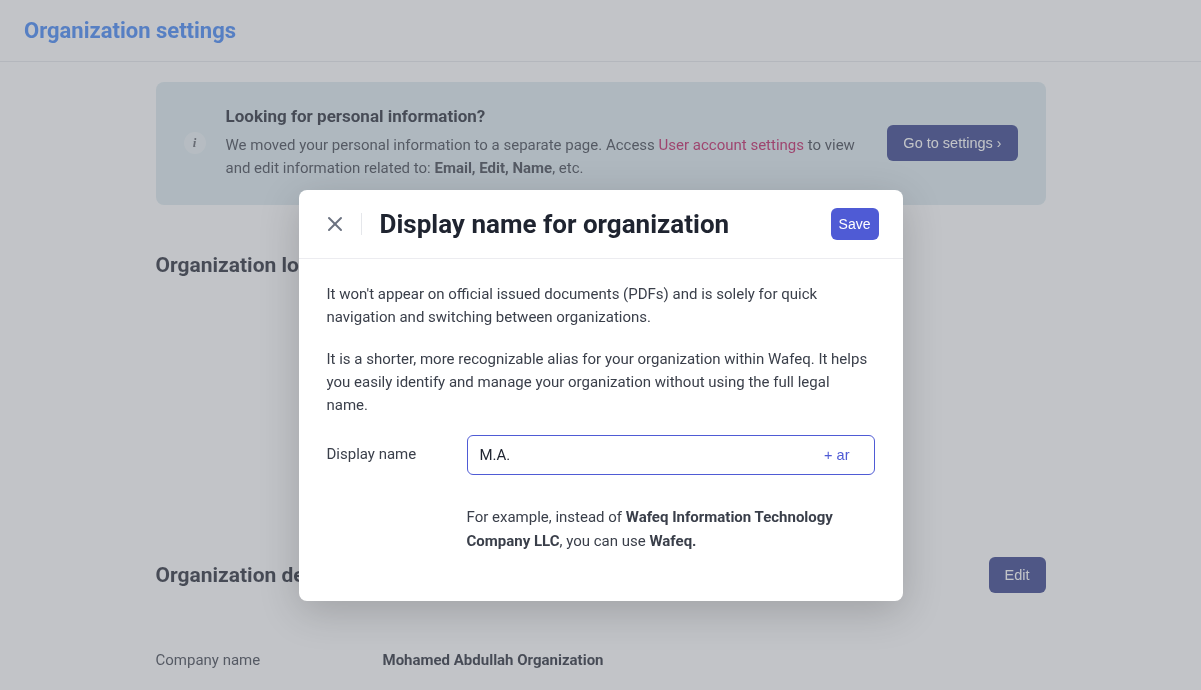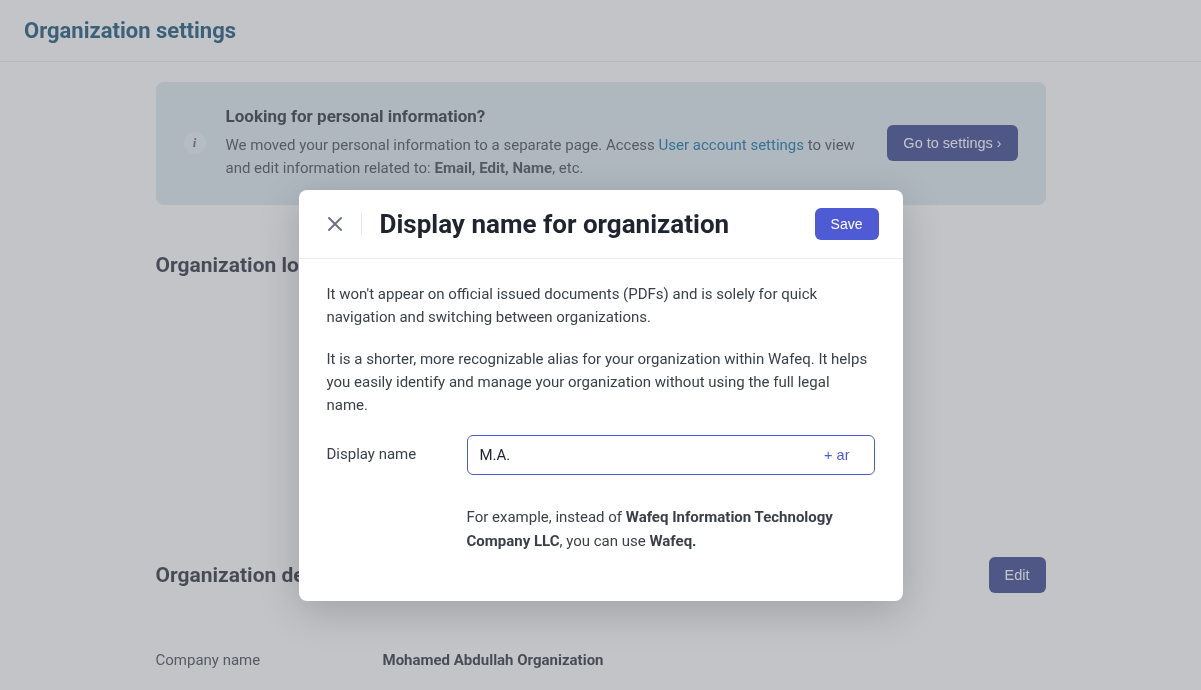--- a/index.html
+++ b/index.html
@@ -19,21 +19,21 @@
     }
 
     
     .page-header {
       padding: 18px 24px 18px;
       border-bottom: 1px solid #e5e7eb;
     }
     .page-title {
       font-size: 22px;
       font-weight: 700;
-      color: #0c4a6e;
+      color: #3b82f6;
     }
 
     
     .content {
       max-width: 890px;
       margin: 0 auto;
       padding: 20px 0 0 0;
     }
 
     
@@ -68,21 +68,21 @@
       font-size: 17px;
       margin-bottom: 8px;
       color: #1f2430;
     }
     .info-text {
       color: #3a3f4a;
       line-height: 1.55;
       font-size: 15px;
     }
     .info-text a {
-      color: #0369a1;
+      color: #be185d;
       text-decoration: none;
     }
     .info-text b {
       font-weight: 700;
     }
     .go-settings-btn {
       flex: 0 0 auto;
       background: #2e3a87;
       color: #fff;
       border: none;
@@ -188,21 +188,21 @@
     .modal-title {
       font-size: 26px;
       font-weight: 700;
       flex: 1;
     }
     .save-btn {
       background: #4f5bd5;
       color: #fff;
       border: none;
       border-radius: 6px;
-      padding: 8px 16px;
+      padding: 8px 8px;
       font-size: 14px;
       font-weight: 500;
       cursor: pointer;
     }
     .modal-body {
       padding: 24px 28px 48px;
     }
     .modal-para {
       color: #3a3f4a;
       line-height: 1.55;

